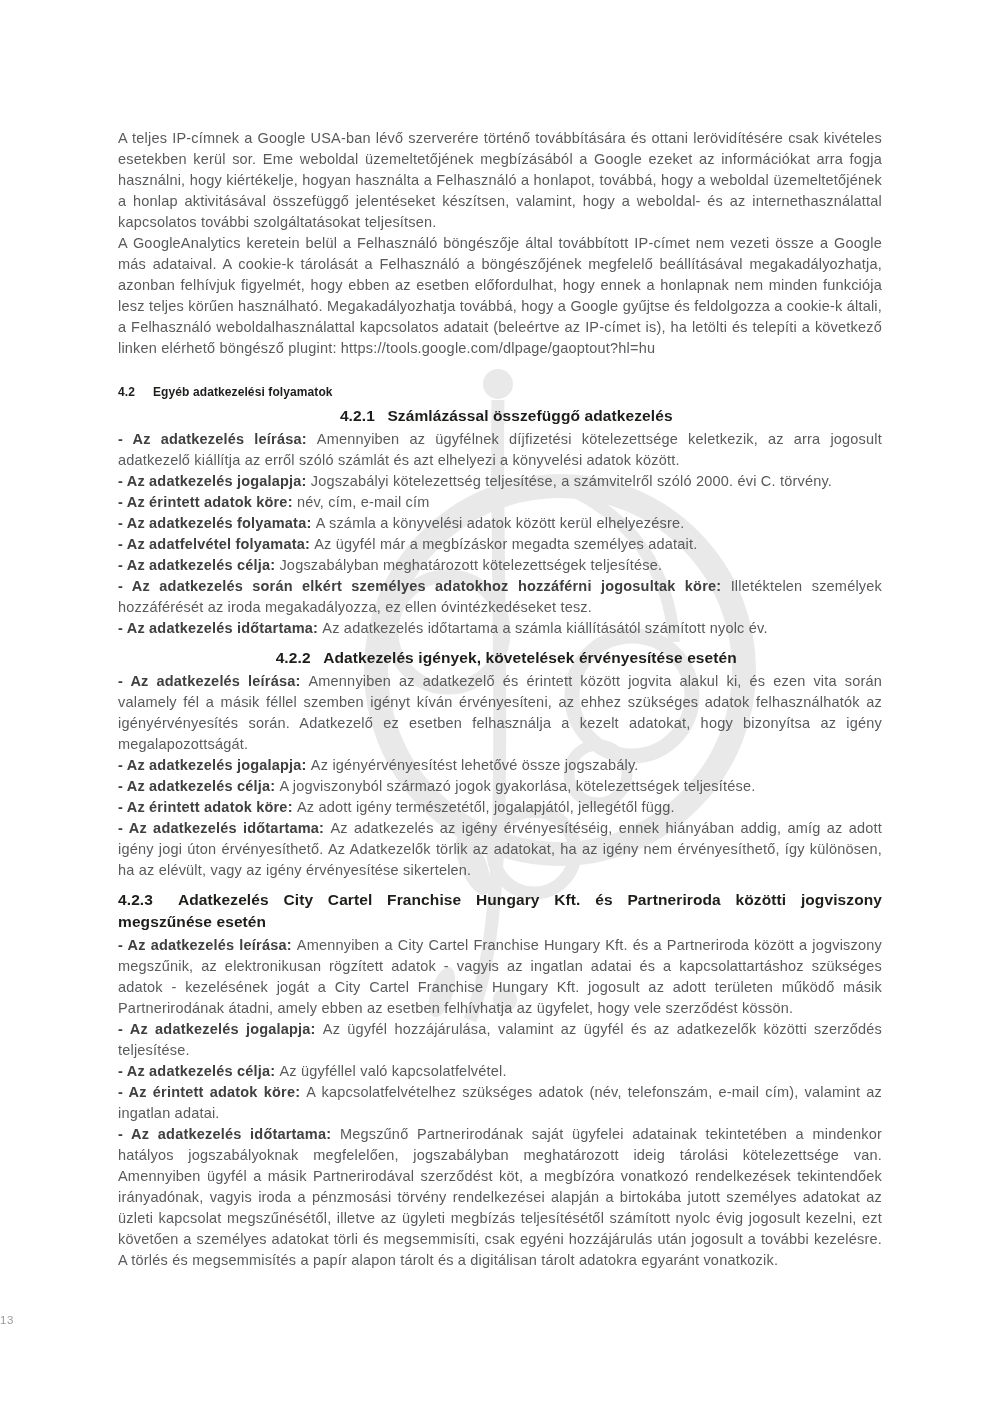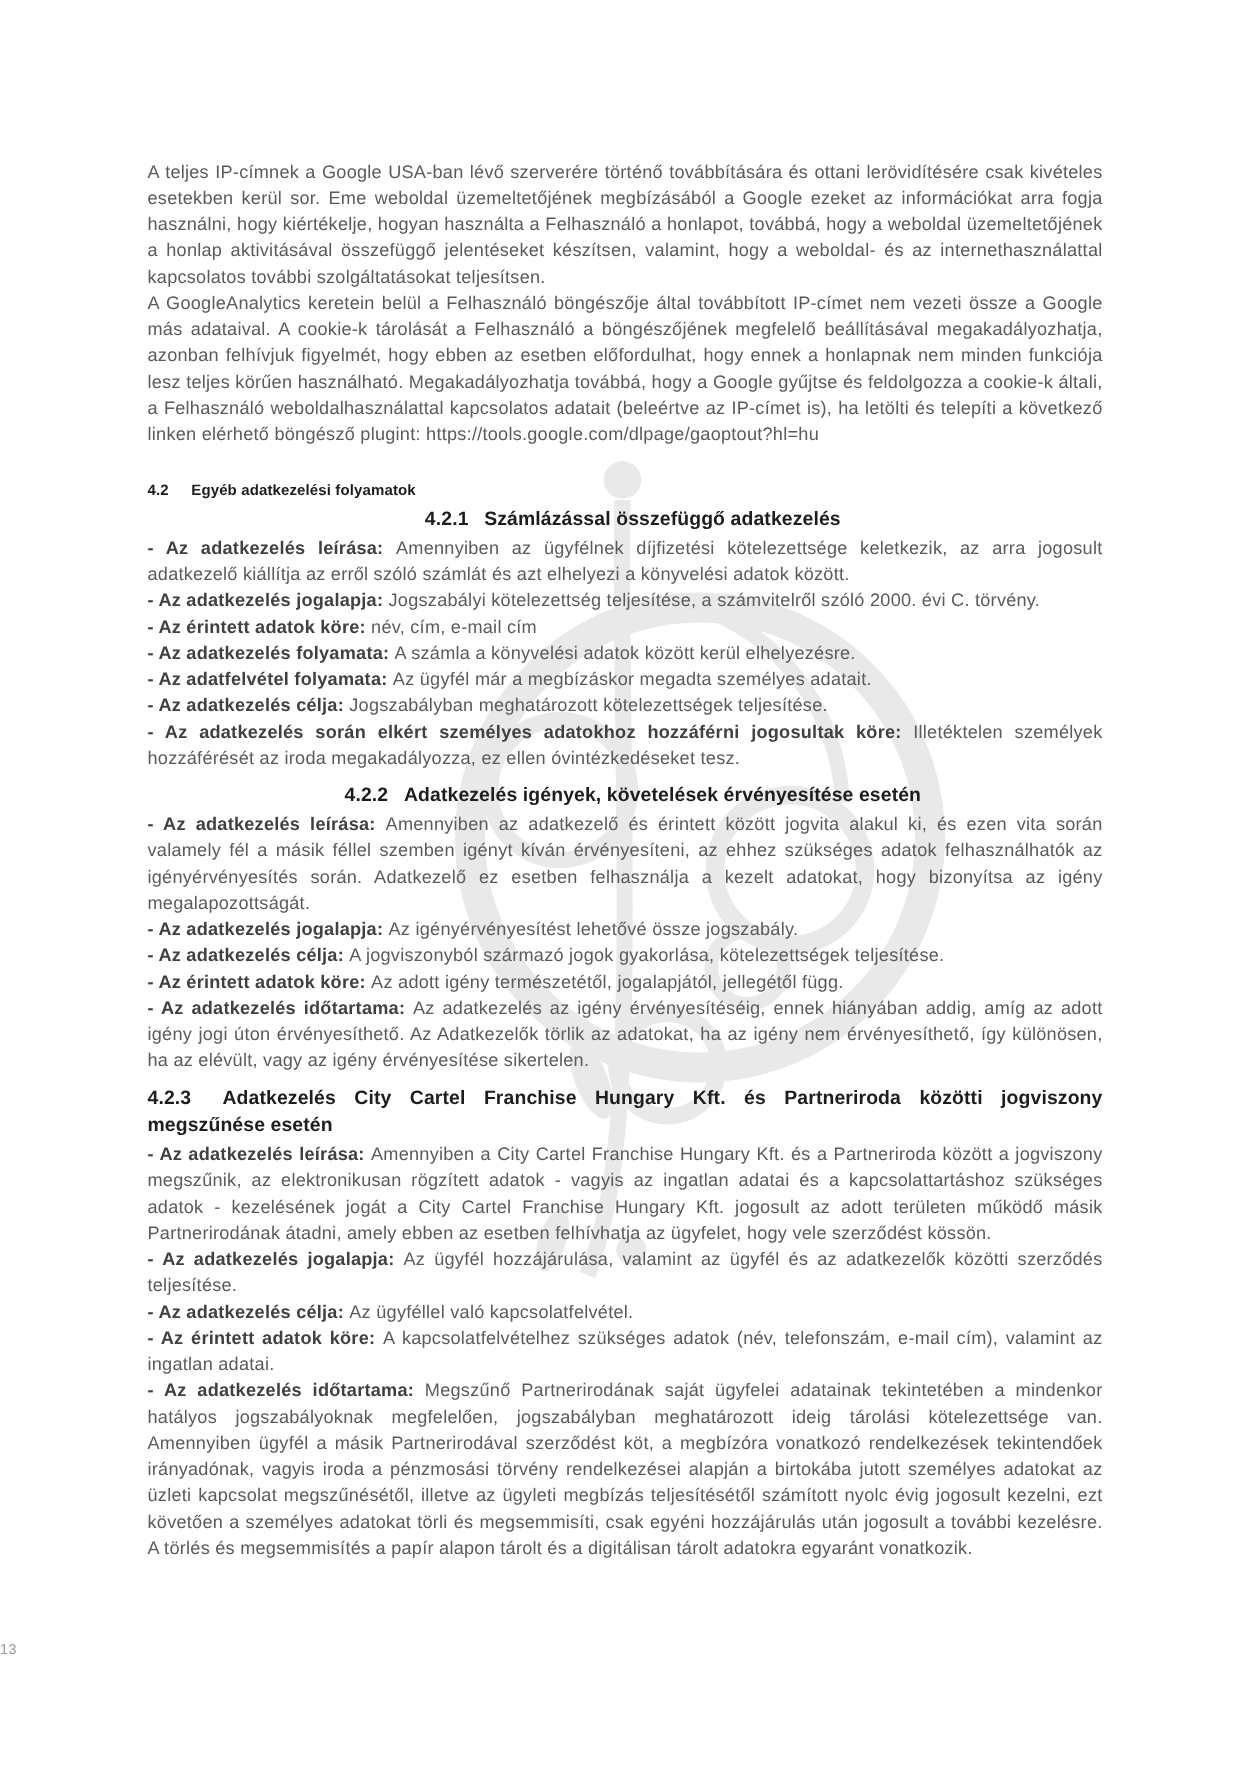--- a/index.html
+++ b/index.html
@@ -66,20 +66,21 @@
 
     <div class="subsection">
       <h3><span class="num">4.2.1</span><span>Számlázással összefüggő adatkezelés</span></h3>
       <p class="item"><strong>- Az adatkezelés leírása: </strong><span>Amennyiben az ügyfélnek díjfizetési kötelezettsége keletkezik, az arra jogosult adatkezelő kiállítja az erről szóló számlát és azt elhelyezi a könyvelési adatok között.</span></p>
       <p class="item"><strong>- Az adatkezelés jogalapja: </strong><span>Jogszabályi kötelezettség teljesítése, a számvitelről szóló 2000. évi C. törvény.</span></p>
       <p class="item"><strong>- Az érintett adatok köre: </strong><span>név, cím, e-mail cím</span></p>
       <p class="item"><strong>- Az adatkezelés folyamata: </strong><span>A számla a könyvelési adatok között kerül elhelyezésre.</span></p>
       <p class="item"><strong>- Az adatfelvétel folyamata: </strong><span>Az ügyfél már a megbízáskor megadta személyes adatait.</span></p>
       <p class="item"><strong>- Az adatkezelés célja: </strong><span>Jogszabályban meghatározott kötelezettségek teljesítése.</span></p>
       <p class="item"><strong>- Az adatkezelés során elkért személyes adatokhoz hozzáférni jogosultak köre: </strong><span>Illetéktelen személyek hozzáférését az iroda megakadályozza, ez ellen óvintézkedéseket tesz.</span></p>
+      <p class="item"><strong>- Az adatkezelés időtartama: </strong><span>Az adatkezelés időtartama a számla kiállításától számított nyolc év.</span></p>
     </div>
 
     <div class="subsection">
       <h3><span class="num">4.2.2</span><span>Adatkezelés igények, követelések érvényesítése esetén</span></h3>
       <p class="item"><strong>- Az adatkezelés leírása: </strong><span>Amennyiben az adatkezelő és érintett között jogvita alakul ki, és ezen vita során valamely fél a másik féllel szemben igényt kíván érvényesíteni, az ehhez szükséges adatok felhasználhatók az igényérvényesítés során. Adatkezelő ez esetben felhasználja a kezelt adatokat, hogy bizonyítsa az igény megalapozottságát.</span></p>
       <p class="item"><strong>- Az adatkezelés jogalapja: </strong><span>Az igényérvényesítést lehetővé össze jogszabály.</span></p>
       <p class="item"><strong>- Az adatkezelés célja: </strong><span>A jogviszonyból származó jogok gyakorlása, kötelezettségek teljesítése.</span></p>
       <p class="item"><strong>- Az érintett adatok köre: </strong><span>Az adott igény természetétől, jogalapjától, jellegétől függ.</span></p>
       <p class="item"><strong>- Az adatkezelés időtartama: </strong><span>Az adatkezelés az igény érvényesítéséig, ennek hiányában addig, amíg az adott igény jogi úton érvényesíthető. Az Adatkezelők törlik az adatokat, ha az igény nem érvényesíthető, így különösen, ha az elévült, vagy az igény érvényesítése sikertelen.</span></p>
     </div>

